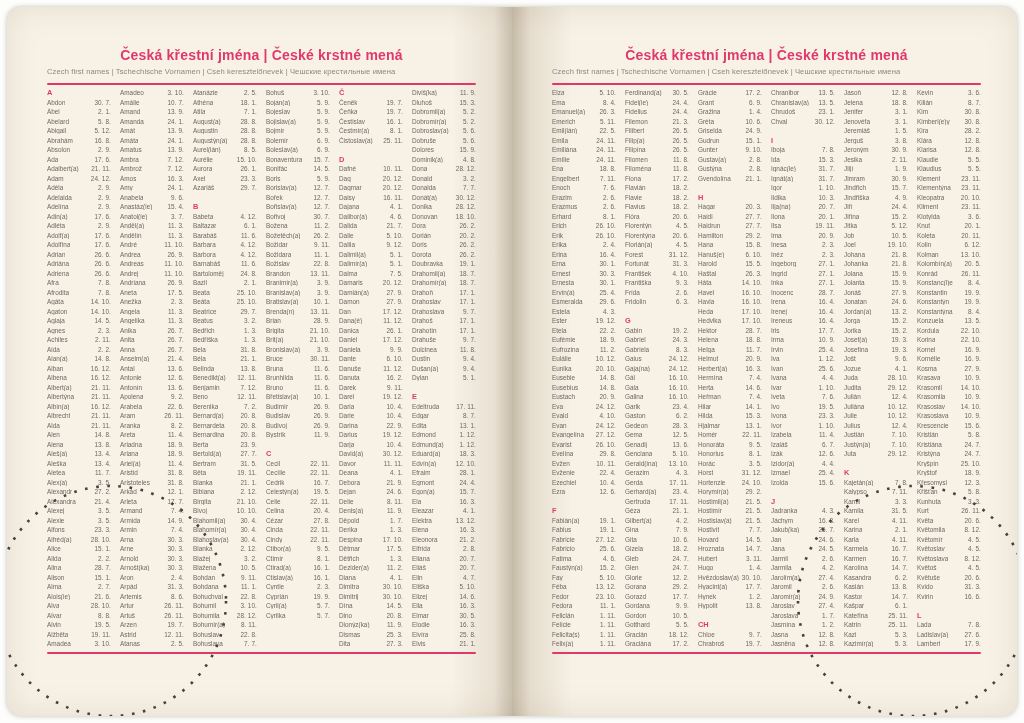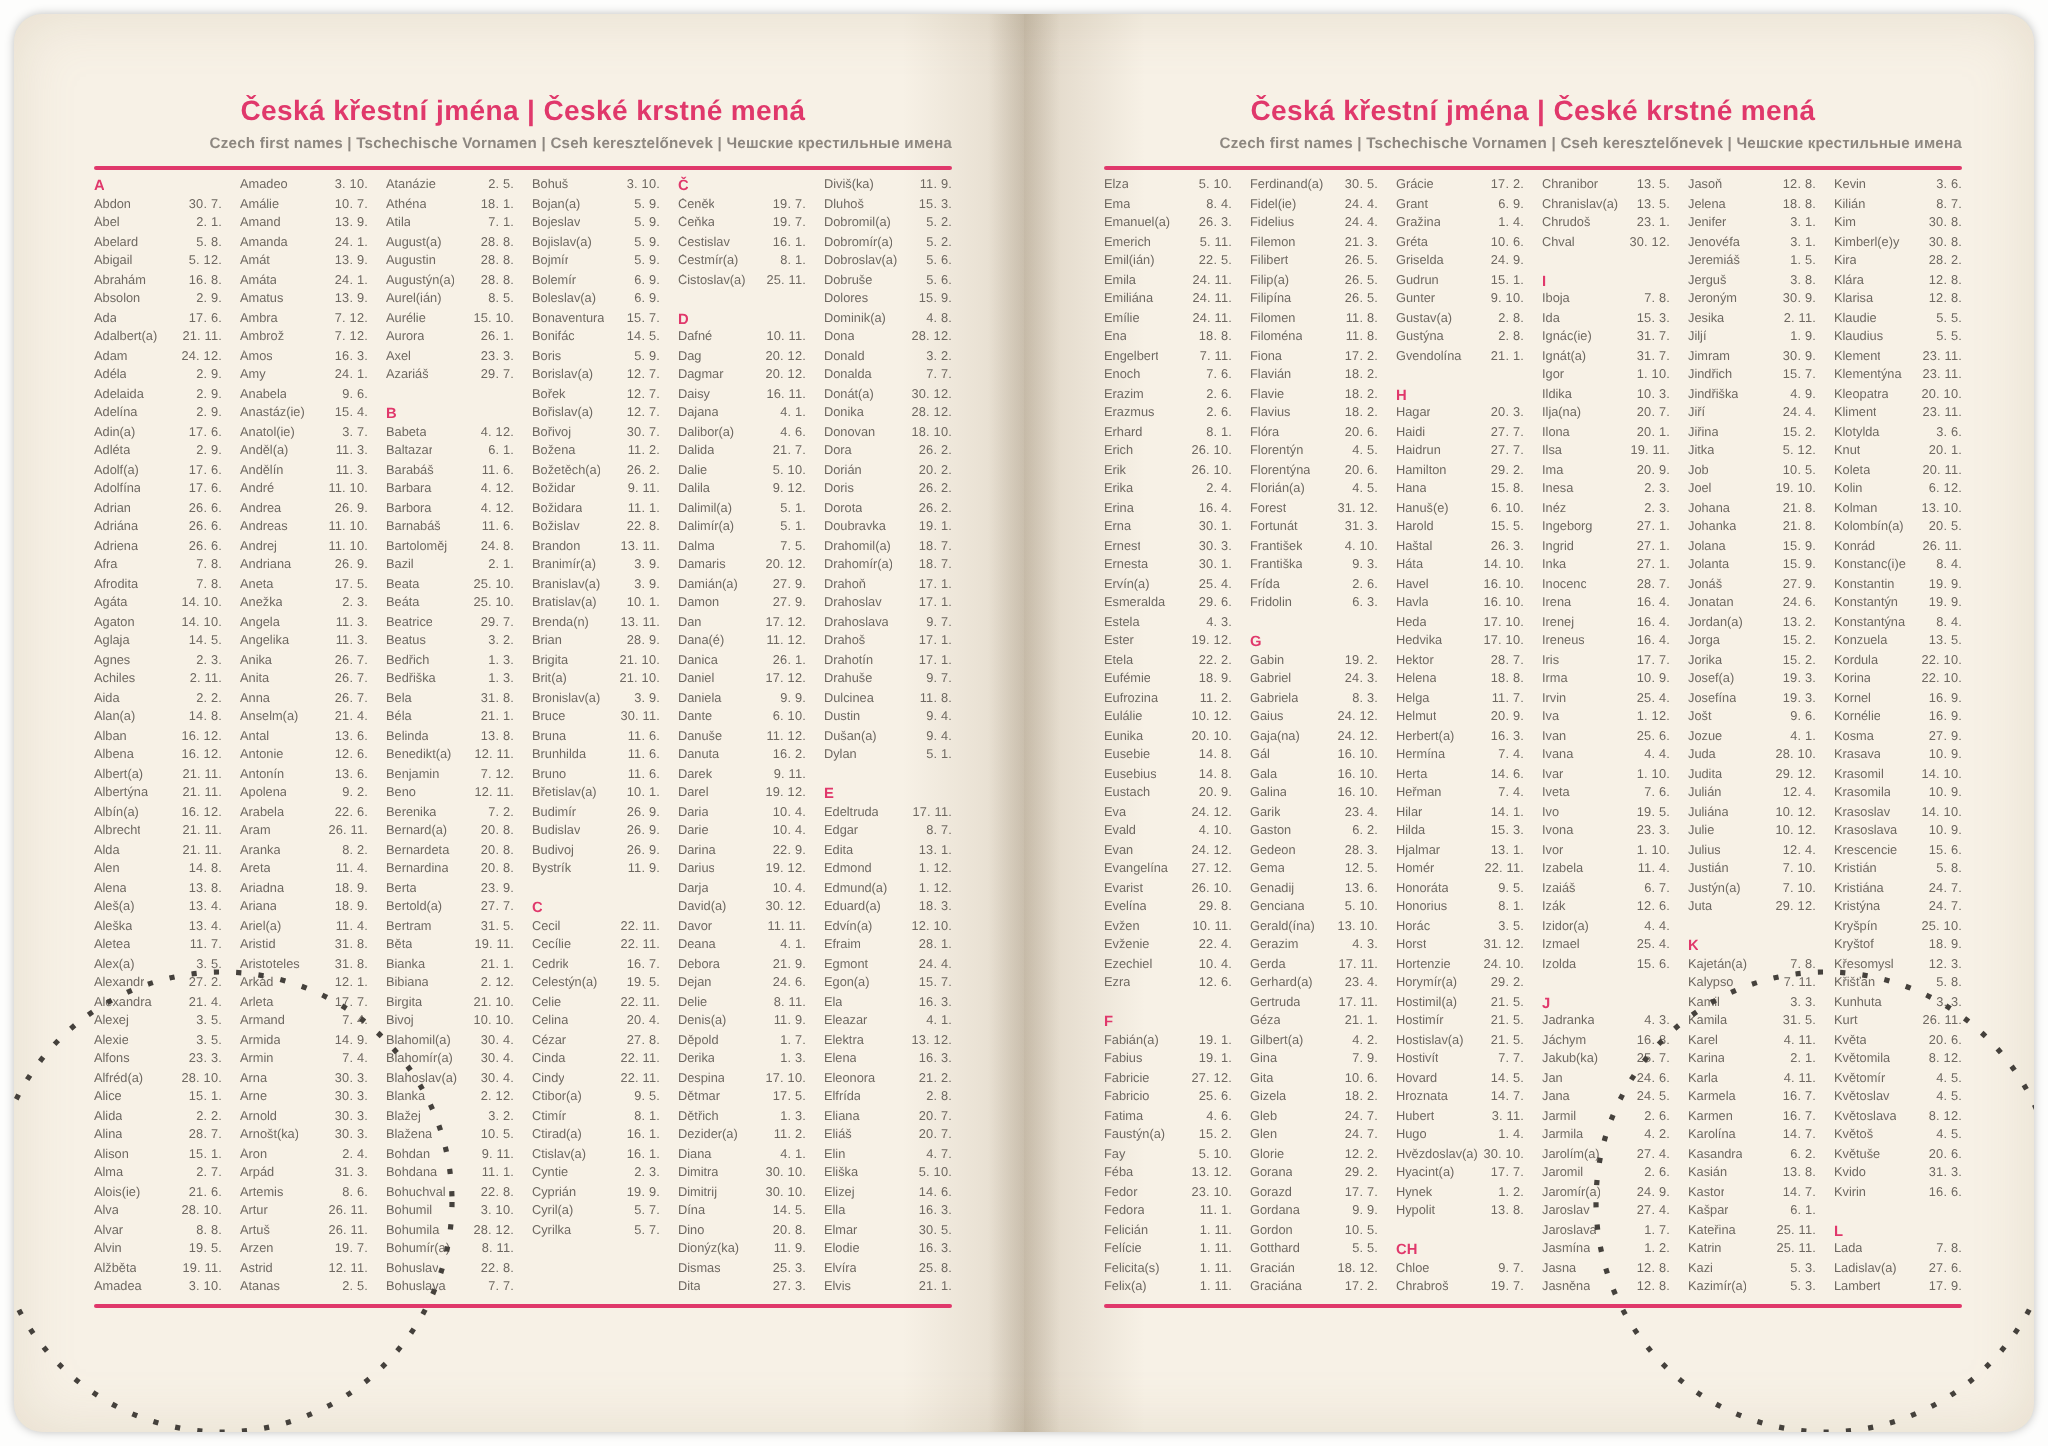--- a/index.html
+++ b/index.html
@@ -16,22 +16,22 @@
     box-shadow:0 0 5px rgba(0,0,0,.25), inset 0 0 30px rgba(175,155,120,.22);
     display:flex;}
   .page{width:50%;height:100%;position:relative;padding:40px 36px 0 40px;}
   .page.left{background:linear-gradient(to right, rgba(0,0,0,0) 88%, rgba(120,95,60,.16) 100%);}
   .page.right{background:linear-gradient(to left, rgba(0,0,0,0) 88%, rgba(120,95,60,.20) 100%);}
   .gutter{position:absolute;left:50%;top:0;width:36px;height:100%;margin-left:-18px;
     background:linear-gradient(to right, rgba(90,70,40,0) 0%, rgba(90,70,40,.18) 50%, rgba(90,70,40,0) 100%);
     pointer-events:none;}
   .page-title{text-align:center;color:var(--accent);font-weight:bold;
     font-size:14px;letter-spacing:.2px;}
-  .page-subtitle{text-align:right;color:var(--subtle);font-size:7.6px;
-    margin-top:4px;letter-spacing:.1px;font-weight:bold;}
+  .page-subtitle{text-align:left;color:var(--subtle);font-size:7.6px;
+    margin-top:4px;letter-spacing:.1px;}
   .rule{height:2px;background:var(--accent);border-radius:1px;margin-top:7px;}
   .rule.bottom{margin-top:3px;width:100%;}
   .cols{display:flex;gap:9px;margin-top:3px;height:561px;overflow:hidden;}
   .col{flex:1 1 0;min-width:0;}
   .row{display:flex;justify-content:space-between;align-items:center;
     height:9.51px;font-size:6.4px;color:var(--text);}
   .row .nm{white-space:nowrap;overflow:hidden;}
   .row .dt{white-space:nowrap;padding-left:2px;flex:none;letter-spacing:.1px;}
   .row.hdr .nm{color:var(--accent);font-weight:bold;font-size:7.4px;}
   svg.perf{position:absolute;inset:0;width:100%;height:100%;pointer-events:none;}

